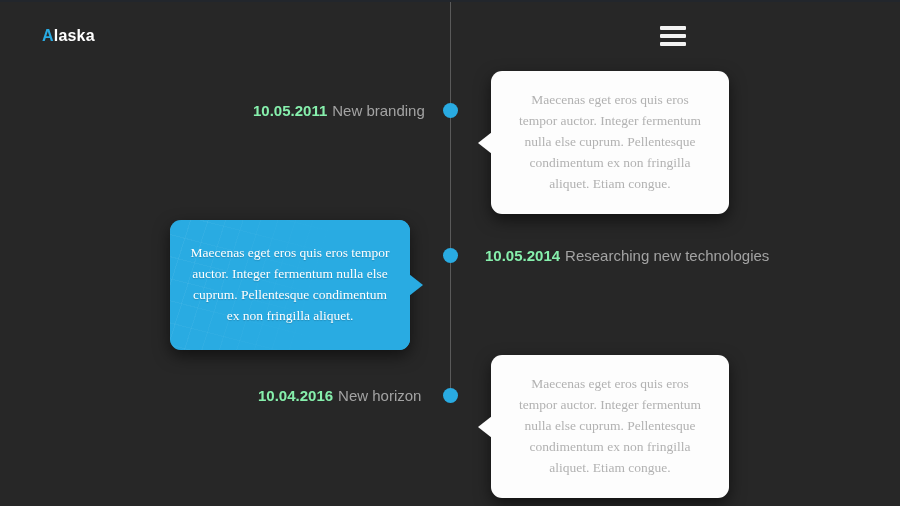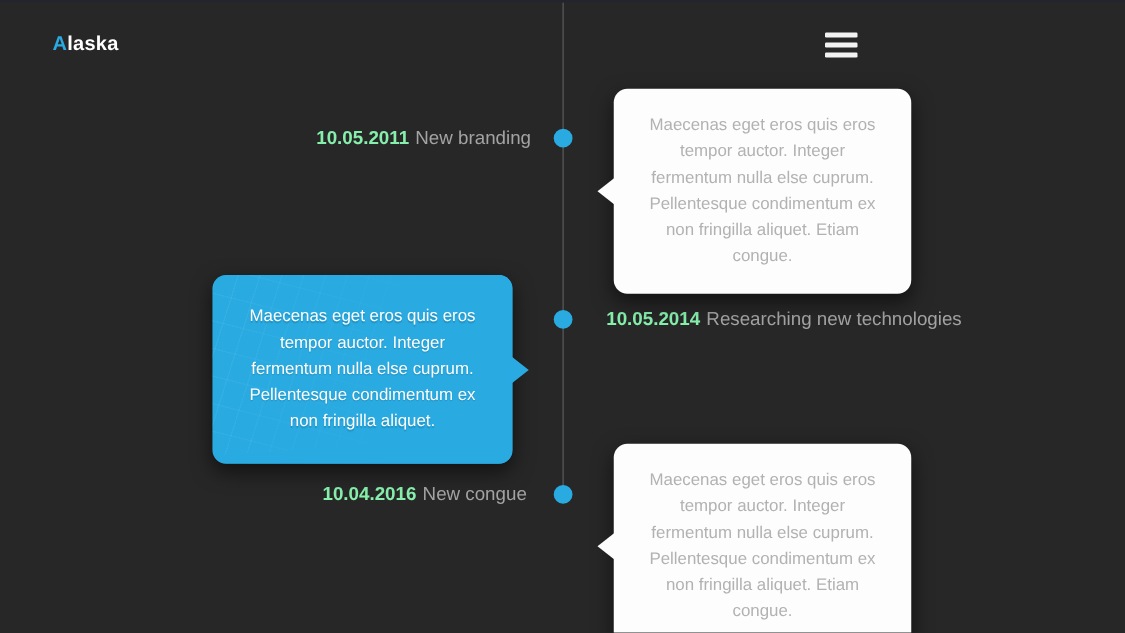--- a/index.html
+++ b/index.html
@@ -105,21 +105,21 @@
 
   .label-1 { left: 253px; top: 99px; }
   .label-2 { left: 485px; top: 244px; text-align: center; }
   .label-3 { left: 258px; top: 384px; }
 
   
   .tooltip {
     position: absolute;
     border-radius: 11px;
     padding: 18px 20px 20px;
-    font-family: Liberation Sans, sans-serif;
+    font-family: Liberation Serif, serif;
     font-size: 13.5px;
     line-height: 21px;
     text-align: center;
     z-index: 10;
     box-shadow: 0 6px 16px rgba(0,0,0,0.55);
   }
 
   .tooltip.light {
     background: #fdfdfd;
     color: #b2b2b2;
@@ -234,19 +234,19 @@
   <span class="date">10.05.2014</span><span class="title">Researching new technologies</span>
 </div>
 
 <div class="tooltip blue">
   <span class="bg-art"></span>
   <span class="nub"></span>
   <span class="tip-text">Maecenas eget eros quis eros tempor auctor. Integer fermentum nulla else cuprum. Pellentesque condimentum ex non fringilla aliquet.</span>
 </div>
 
 <div class="entry-label label-3">
-  <span class="date">10.04.2016</span><span class="title">New congue</span>
+  <span class="date">10.04.2016</span><span class="title">New horizon</span>
 </div>
 
 <div class="tooltip light tip-3">
   <span class="nub"></span>
   <span class="tip-text">Maecenas eget eros quis eros tempor auctor. Integer fermentum nulla else cuprum. Pellentesque condimentum ex non fringilla aliquet. Etiam congue.</span>
 </div>
 
 </body></html>

